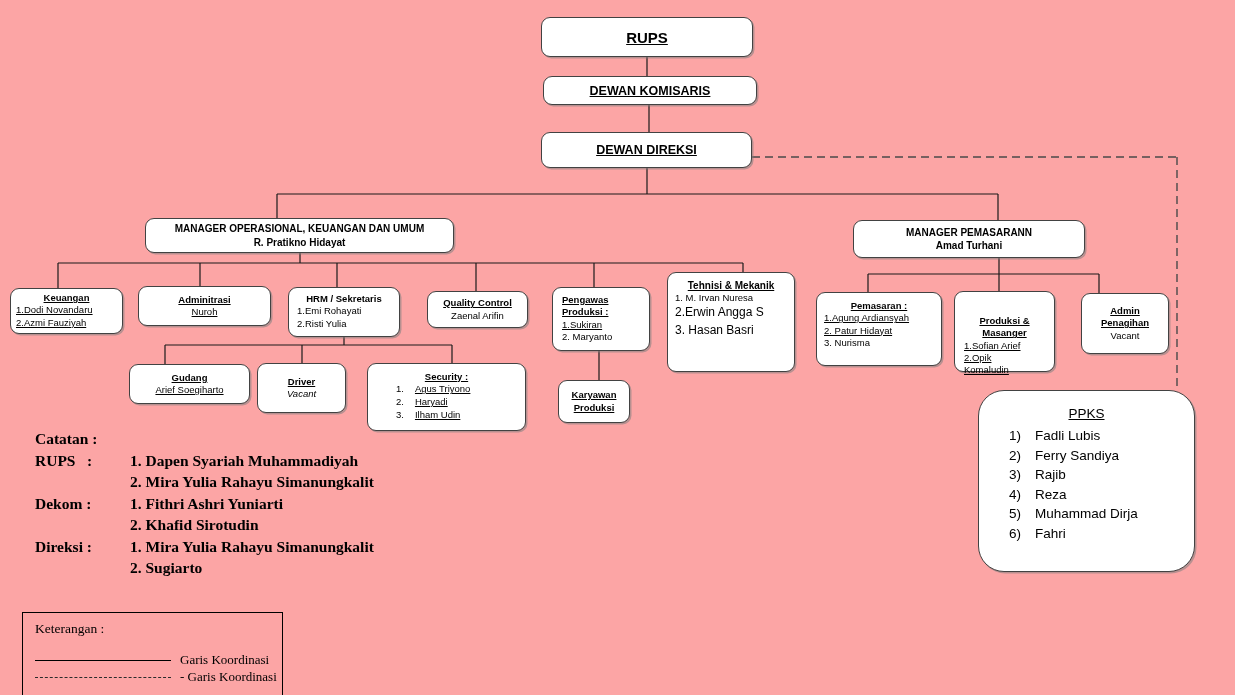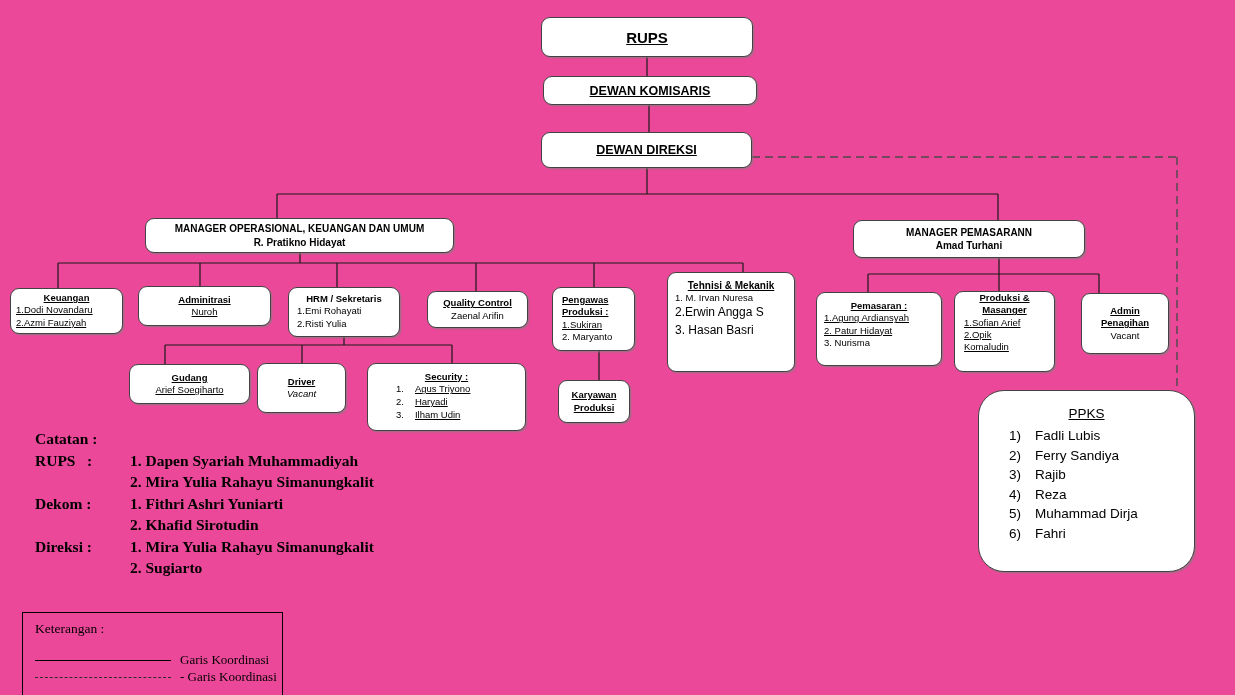--- a/index.html
+++ b/index.html
@@ -1,17 +1,17 @@
 <!DOCTYPE html>
 <html><head>
 <meta charset="utf-8">
 <style>
   html,body{margin:0;padding:0;background:#ffffff;}
   #canvas{
-    position:relative;width:1235px;height:695px;background:#ec4899;
+    position:relative;width:1235px;height:695px;background:#fca5a5;
     font-family:"Liberation Sans",sans-serif;color:#000;overflow:hidden;
   }
   #wires{position:absolute;left:0;top:0;width:1235px;height:695px;pointer-events:none;}
   .box{
     position:absolute;background:#fff;border:1.5px solid #424242;border-radius:9px;
     box-shadow:1.5px 1.5px 0 rgba(128,128,128,.55);box-sizing:border-box;
   }
   .flexc{display:flex;flex-direction:column;align-items:center;justify-content:center;}
   .bold{font-weight:bold;}
   .u{text-decoration:underline;}
@@ -118,42 +118,42 @@
     <div class="bold ctr">HRM / Sekretaris</div>
     <div class="mleft" style="padding-left:8px;">1.Emi Rohayati</div>
     <div class="mleft" style="padding-left:8px;">2.Risti Yulia</div>
   </div>
 
   <div class="box flexc t-sm" style="left:427px;top:291px;width:101px;height:37px;">
     <span class="bold u">Quality Control</span>
     <span>Zaenal Arifin</span>
   </div>
 
-  <div class="box t-sm" style="left:552px;top:287px;width:83px;height:64px;padding:6px 0 0 0;">
+  <div class="box t-sm" style="left:552px;top:287px;width:98px;height:64px;padding:6px 0 0 0;">
     <div class="bold u mleft" style="padding-left:9px;">Pengawas</div>
     <div class="bold u mleft" style="padding-left:9px;">Produksi :</div>
     <div class="u mleft" style="padding-left:9px;">1.Sukiran</div>
     <div class="mleft" style="padding-left:9px;">2. Maryanto</div>
   </div>
 
   <div class="box t-sm" style="left:667px;top:272px;width:128px;height:100px;padding-top:6px;">
     <div class="bold u ctr" style="font-size:10px;">Tehnisi &amp; Mekanik</div>
     <div class="mleft" style="padding-left:7px;">1. M. Irvan Nuresa</div>
     <div class="mleft t-big" style="padding-left:7px;">2.Erwin Angga S</div>
     <div class="mleft t-big" style="padding-left:7px;">3. Hasan Basri</div>
   </div>
 
   <div class="box t-sm" style="left:816px;top:292px;width:126px;height:74px;padding-top:7px;">
     <div class="bold u ctr">Pemasaran :</div>
     <div class="u mleft" style="padding-left:7px;">1.Agung  Ardiansyah</div>
     <div class="u mleft" style="padding-left:7px;">2. Patur Hidayat</div>
     <div class="mleft" style="padding-left:7px;">3. Nurisma</div>
   </div>
 
-  <div class="box t-sm" style="left:954px;top:291px;width:101px;height:81px;padding-top:0;">
+  <div class="box t-sm" style="left:954px;top:291px;width:101px;height:81px;padding-top:23px;">
     <div class="bold u ctr">Produksi &amp;</div>
     <div class="bold u ctr">Masanger</div>
     <div class="u mleft" style="padding-left:9px;">1.Sofian Arief</div>
     <div class="u mleft" style="padding-left:9px;">2.Opik</div>
     <div class="u mleft" style="padding-left:9px;">Komaludin</div>
   </div>
 
   <div class="box flexc t-sm" style="left:1081px;top:293px;width:88px;height:61px;">
     <span class="bold u">Admin</span>
     <span class="bold u">Penagihan</span>

